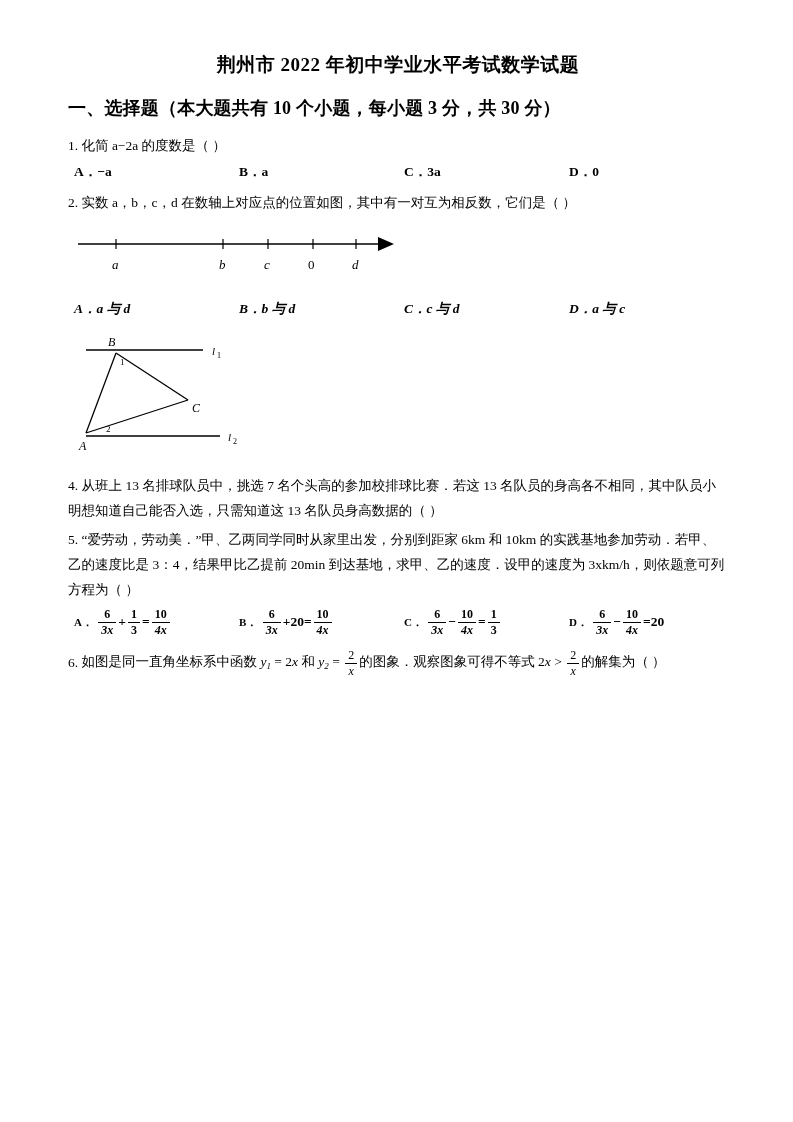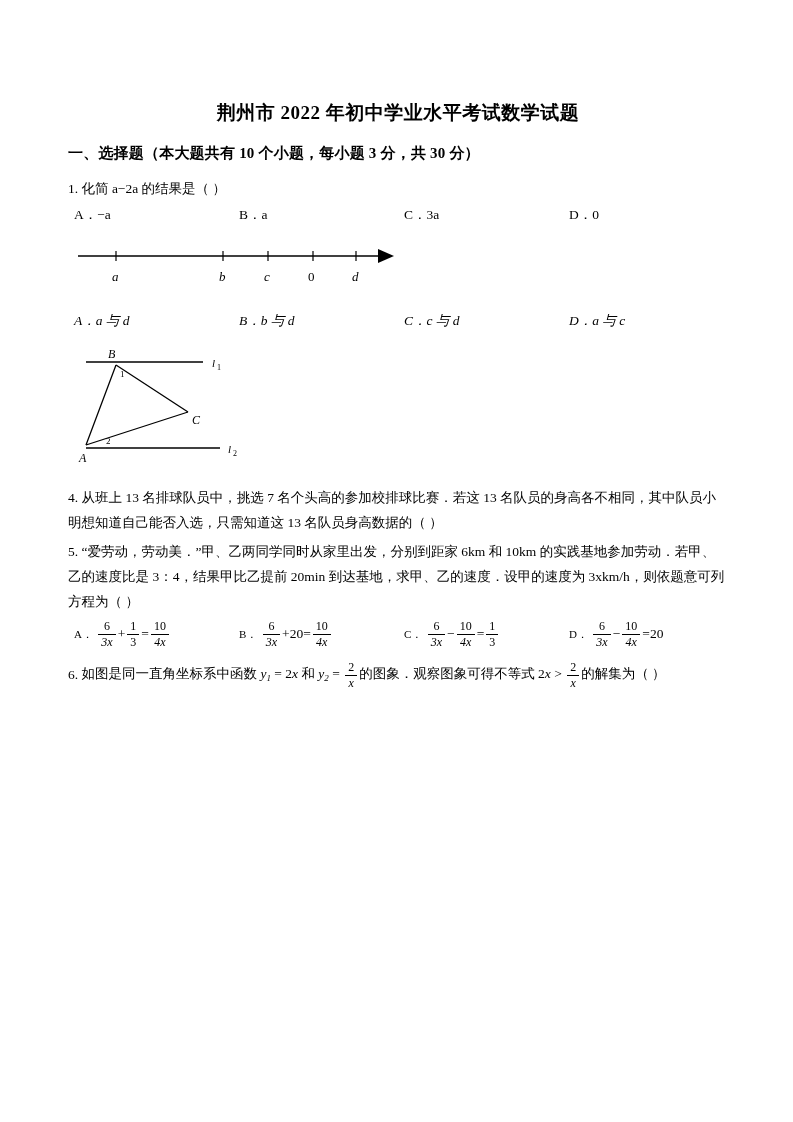--- a/index.html
+++ b/index.html
@@ -14,52 +14,52 @@
     font-family: "Liberation Serif", "DejaVu Serif", serif;
     color: #000;
   }
   .page {
     position: absolute;
     left: 0; top: 0;
     width: 793px;
     height: 812px;
     padding: 0;
     box-sizing: border-box;
-    margin-top: 48px;
   }
   .content {
     position: absolute;
     left: 68px;
     top: 52px;
     width: 660px;
   }
   h1.title {
     font-family: "Liberation Serif", "DejaVu Serif", serif;
     font-size: 19px;
     font-weight: bold;
     text-align: center;
     margin: 0 0 18px 0;
     letter-spacing: 0.5px;
   }
   .section-head {
-    font-size: 15px;
+    font-size: 18px;
     font-weight: bold;
     margin: 0 0 14px 0;
     letter-spacing: 0.2px;
   }
   .q {
     font-size: 13.5px;
     line-height: 1.85;
     margin: 0 0 6px 0;
   }
   .q-stem { margin-bottom: 4px; }
   .opts {
     display: flex;
     font-size: 13.5px;
     margin: 4px 0 10px 0;
+    font-weight: bold;
   }
   .opts > div {
     flex: 0 0 25%;
   }
   .opts.indent > div:first-child { padding-left: 6px; }
   .it { font-style: italic; font-family: "Liberation Serif", serif; text-align: center; }
   .small { font-size: 11px; }
   sub.s { font-size: 9px; vertical-align: -3px; font-style: italic;}
   .frac {
     display: inline-block;
@@ -79,29 +79,33 @@
 
 <div class="page">
   <div class="content">
 
     <h1 class="title">荆州市 2022 年初中学业水平考试数学试题</h1>
 
     <div class="section-head">一、选择题（本大题共有 10 个小题，每小题 3 分，共 30 分）</div>
 
     <div class="q q-stem">
       <span>1.</span>
-      <span>化简 a−2a 的结果是（        ）</span>
+      <span>化简 a−2a 的度数是（        ）</span>
     </div>
     <div class="opts indent">
       <div>A．−a</div>
       <div>B．a</div>
       <div>C．3a</div>
       <div>D．0</div>
     </div>
 
+    <div class="q q-stem">
+      <span>2.</span>
+      <span>实数 a，b，c，d 在数轴上对应点的位置如图，其中有一对互为相反数，它们是（        ）</span>
+    </div>
     <div class="figwrap">
       <svg width="340" height="62" viewBox="0 0 340 62">
         <line x1="10" y1="22" x2="310" y2="22" stroke="#000" stroke-width="1.6"></line>
         <polygon points="310,15 326,22 310,29" fill="#000"></polygon>
         <line x1="48" y1="17" x2="48" y2="27" stroke="#000" stroke-width="1.2"></line>
         <line x1="155" y1="17" x2="155" y2="27" stroke="#000" stroke-width="1.2"></line>
         <line x1="200" y1="17" x2="200" y2="27" stroke="#000" stroke-width="1.2"></line>
         <line x1="245" y1="17" x2="245" y2="27" stroke="#000" stroke-width="1.2"></line>
         <line x1="288" y1="17" x2="288" y2="27" stroke="#000" stroke-width="1.2"></line>
         <text x="44" y="47" font-size="13" font-style="italic" font-family="Liberation Serif, serif">a</text>

